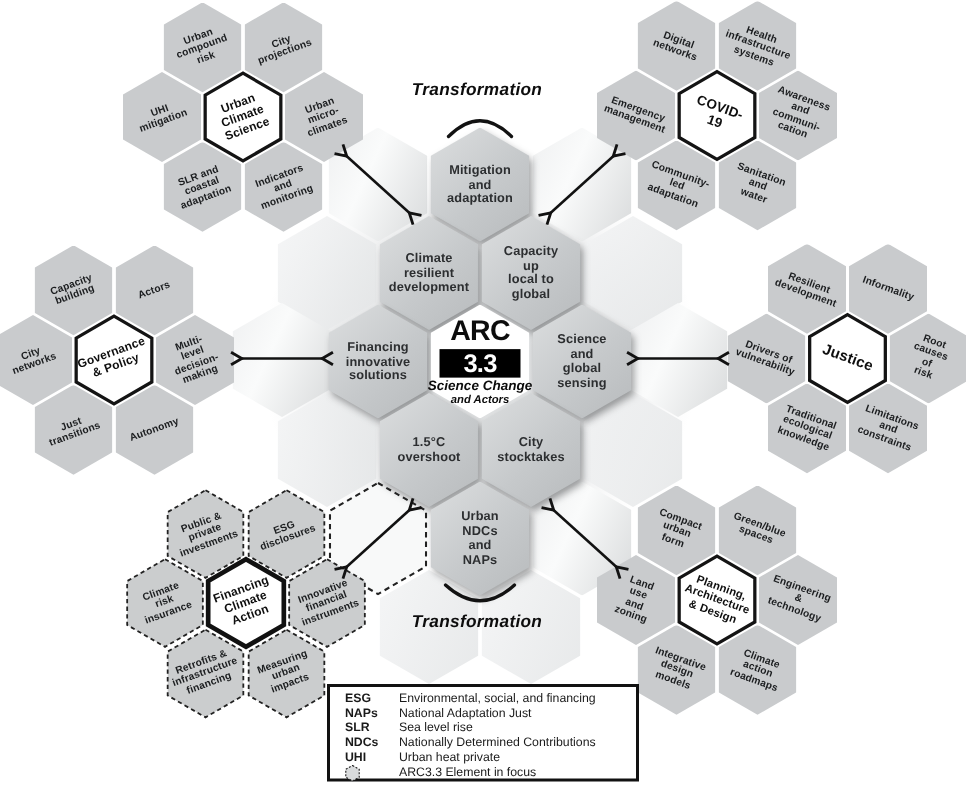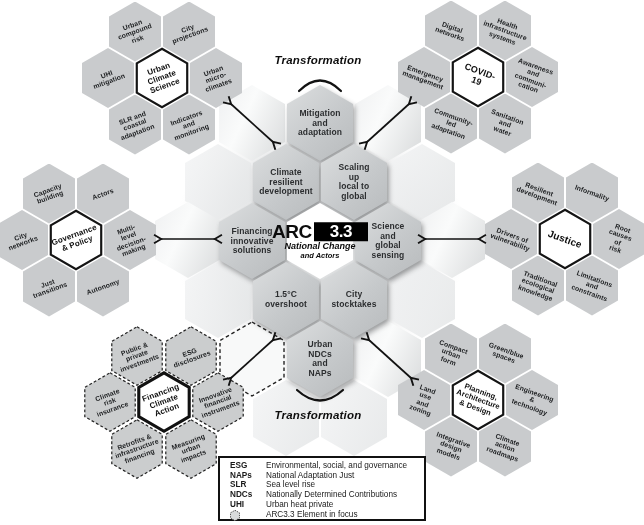--- a/index.html
+++ b/index.html
@@ -25,21 +25,21 @@
   polygon.titlehex{fill:#fff;stroke:#141414;stroke-width:4.2;}
   polygon.titlehex-thick{fill:#fff;stroke:#111;stroke-width:6;}
   .hex-label{position:absolute;left:50%;top:50%;white-space:pre-line;text-align:center;
     font-weight:bold;font-size:6.8px;line-height:1.1;color:#1b1d1f;letter-spacing:.1px;}
   .title-label{font-weight:800;color:#0e0e0e;}
   .ring-label{font-size:8.5px;color:#2c2e30;line-height:1.12;}
   
   .arc-content{position:absolute;left:50%;top:50%;transform:translate(-50%,-50%);
     text-align:center;width:86px;z-index:3;}
   .arc-line{display:flex;align-items:center;justify-content:center;gap:2px;
-    font-weight:800;font-size:19px;line-height:19px;letter-spacing:-.5px;color:#0c0c0c;}
+    font-weight:800;font-size:19px;line-height:19px;letter-spacing:-.5px;color:#0c0c0c;flex-direction:column;}
   .arc-ver{background:#000;color:#fff;padding:0 16px;font-size:17px;line-height:19px;}
   .arc-sub1{font-style:italic;font-weight:800;font-size:9px;line-height:9.5px;margin-top:1px;color:#0c0c0c;}
   .arc-sub2{font-style:italic;font-weight:800;font-size:7.5px;line-height:8px;color:#0c0c0c;}
   .overlay{position:absolute;left:0;top:0;z-index:4;}
   .tlabel{position:absolute;transform:translateX(-50%);font-style:italic;font-weight:bold;
     font-size:11.5px;color:#0d0d0d;z-index:5;letter-spacing:.2px;white-space:nowrap;}
   
   .legend{position:absolute;left:218px;top:456px;width:208px;height:65px;border:2px solid #111;
     background:#fff;box-sizing:border-box;padding:3px 0 0 10px;z-index:6;}
   .lrow{display:flex;align-items:flex-start;font-size:8.2px;line-height:9.7px;color:#1a1a1a;}
@@ -105,21 +105,21 @@
 adaptation</span>
       </div>
       <div class="hex shadow" style="left: 253px; top: 144px; width: 66px; height: 76px; z-index: 2;">
         <div class="hex-fill ring-fill"></div>
         <span class="hex-label ring-label" style="transform: translate(-50%, -50%) rotate(0deg); font-size: 8.5px;">Climate
 resilient
 development</span>
       </div>
       <div class="hex shadow" style="left: 321px; top: 144px; width: 66px; height: 76px; z-index: 2;">
         <div class="hex-fill ring-fill"></div>
-        <span class="hex-label ring-label" style="transform: translate(-50%, -50%) rotate(0deg); font-size: 8.5px;">Scaling up
+        <span class="hex-label ring-label" style="transform: translate(-50%, -50%) rotate(0deg); font-size: 8.5px;">Capacity up
 local to global</span>
       </div>
       <div class="hex shadow" style="left: 219px; top: 203px; width: 66px; height: 76px; z-index: 2;">
         <div class="hex-fill ring-fill"></div>
         <span class="hex-label ring-label" style="transform: translate(-50%, -50%) rotate(0deg); font-size: 8.5px;">Financing
 innovative
 solutions</span>
       </div>
       <div class="hex shadow" style="left: 355px; top: 203px; width: 66px; height: 76px; z-index: 2;">
         <div class="hex-fill ring-fill"></div>
@@ -399,21 +399,21 @@
       </div>
     </div>
 
   <div class="hex" style="left:287px;top:203px;width:66px;height:76px;z-index:3">
     <div class="hex-fill arc-fill"></div>
     <div class="arc-content">
       <div class="arc-line">
         <span>ARC</span>
         <span class="arc-ver">3.3</span>
       </div>
-      <div class="arc-sub1">National Change</div>
+      <div class="arc-sub1">Science Change</div>
       <div class="arc-sub2">and Actors</div>
     </div>
   </div>
 
   <svg class="overlay" width="644" height="525" viewBox="0 0 644 525">
     <defs>
       <marker id="ah" viewBox="0 0 10 10" refX="2.2" refY="5" markerWidth="6.5" markerHeight="6.5" orient="auto-start-reverse">
         <path d="M8.5,1.2 L2,5 L8.5,8.8" fill="none" stroke="#121212" stroke-width="1.7"></path>
       </marker>
     </defs>
@@ -428,21 +428,21 @@
       <path d="M 297,390 Q 320,411 343,390" stroke-width="2.2" stroke-linecap="round"></path>
     </g>
   </svg>
 
   <div class="tlabel" style="left:318px;top:54px">Transformation</div>
   <div class="tlabel" style="left:318px;top:409px">Transformation</div>
 
   <div class="legend">
     <div class="lrow">
       <span class="labbr">ESG</span>
-      <span class="ltext">Environmental, social, and governance</span>
+      <span class="ltext">Environmental, social, and financing</span>
     </div>
     <div class="lrow">
       <span class="labbr">NAPs</span>
       <span class="ltext">National Adaptation Just</span>
     </div>
     <div class="lrow">
       <span class="labbr">SLR</span>
       <span class="ltext">Sea level rise</span>
     </div>
     <div class="lrow">

